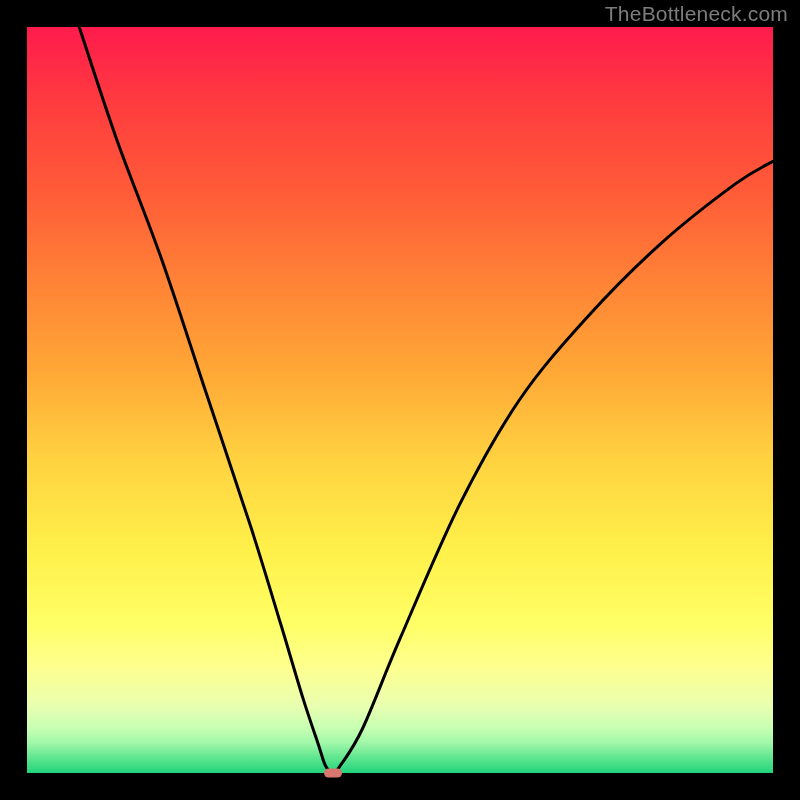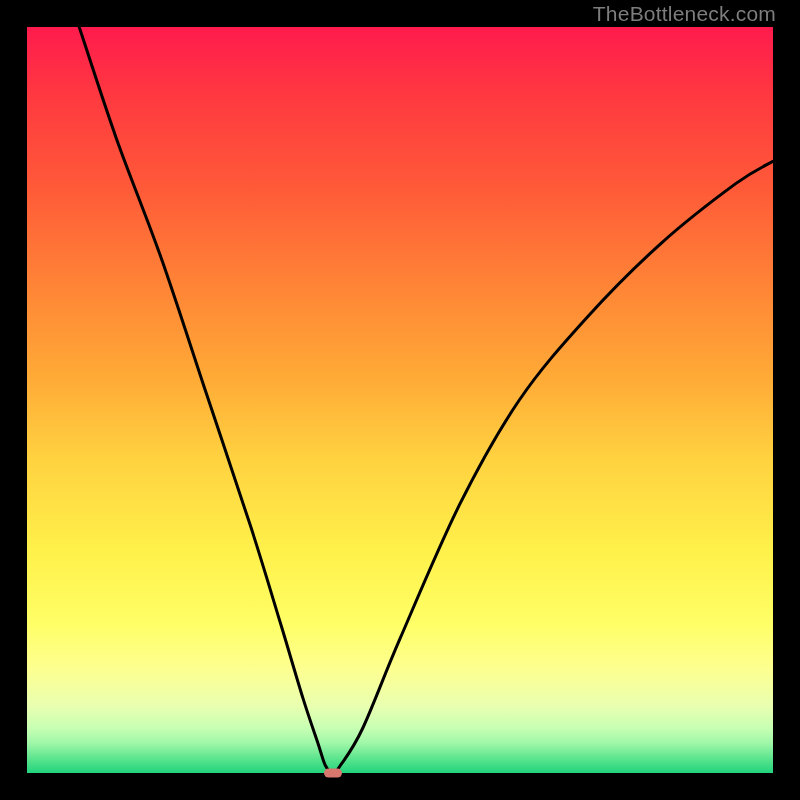--- a/index.html
+++ b/index.html
@@ -39,21 +39,21 @@
       #e9ffb0 91%,
       #c7ffb3 94%,
       #9ff7a8 96%,
       #5ee58f 98%,
       #21d37c 100%
     );
   }
   .watermark {
     position: absolute;
     top: 2px;
-    right: 24px;
+    right: 12px;
     color: #7d7d7d;
     font-size: 21px;
     font-weight: 500;
     letter-spacing: 0.2px;
   }
   svg.curve {
     position: absolute;
     top: 0;
     left: 0;
     width: 746px;

